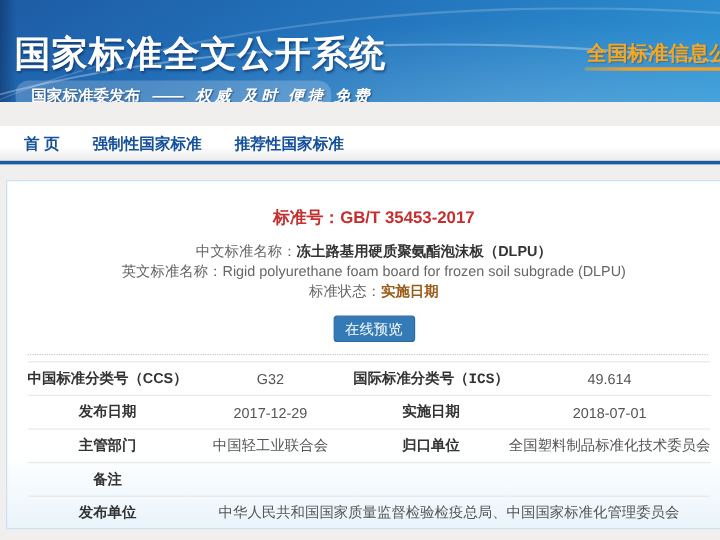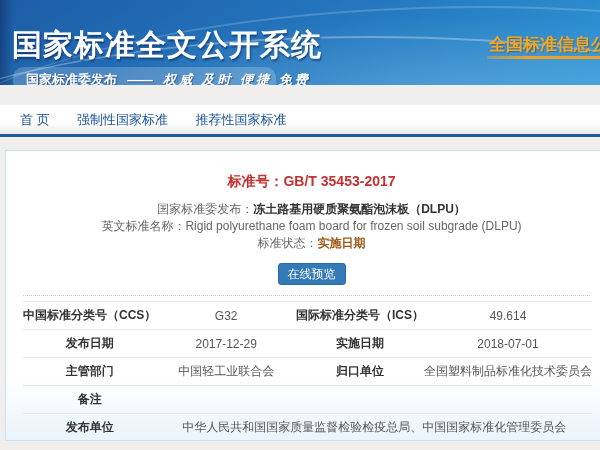--- a/index.html
+++ b/index.html
@@ -24,21 +24,21 @@
   .sub-band .dash{margin:0 10px;}
   .sub-band .slogan{font-style:italic;letter-spacing:3px;}
   .brand{position:absolute;left:489px;top:33px;width:140px;color:#f5a623;font-size:17px;
     font-weight:bold;white-space:nowrap;z-index:3;text-shadow:1px 1px 1px rgba(80,40,0,.35);}
   .brand-stroke{position:absolute;left:487px;top:56px;width:130px;height:3px;border-radius:2px;
     background:linear-gradient(to right,rgba(245,166,35,.4),#f0a028 30%,#f0a028);z-index:3;}
 
   
   .navbar{position:absolute;left:0;top:105px;width:600px;height:29px;
     background:linear-gradient(#ffffff 60%,#ebebeb);border-bottom:3px solid #1c5c9e;}
-  .nav-item{display:inline-block;color:#15509a;font-size:13px;font-weight:normal;
+  .nav-item{display:inline-block;color:#15509a;font-size:13px;font-weight:bold;
     line-height:29px;margin-left:20px;cursor:pointer;}
   .nav-item + .nav-item{margin-left:23px;}
 
   
   .panel{position:absolute;left:5px;top:150px;width:596px;height:291px;box-sizing:border-box;
     border:1px solid #cbe2f2;background:linear-gradient(to bottom,#ffffff 78%,#eaf4fb 100%);
     padding:0 0 0 17px;text-align:center;}
   .std-no{margin-top:21px;font-size:14px;font-weight:bold;color:#c52f2f;line-height:18px;}
   .meta{margin-top:11px;}
   .meta-line{font-size:12px;color:#666;line-height:17px;white-space:nowrap;}
@@ -47,21 +47,21 @@
   .meta-line .status-val{color:#9c5a17;font-weight:bold;}
   .preview-btn{display:inline-block;margin-top:11px;background:#337ab7;border:1px solid #2e6da4;
     border-radius:3px;color:#fff;font-size:12px;line-height:14px;padding:3px 9px;cursor:pointer;}
   .dotted-sep{border:0;border-top:1px dotted #c9c9c9;margin:10px 10px 0 0;}
 
   .detail-table{width:calc(100% - 8px);border-collapse:collapse;margin-top:5px;font-size:12px;}
   .detail-table tr{height:28px;}
   .detail-table td{border-top:1px solid #e8e8e8;padding:0;vertical-align:middle;white-space:nowrap;margin-top:20px;}
   td.lbl{width:95px;font-weight:bold;color:#333;}
   td.val{width:198px;color:#555;}
-  td.lbl2{width:97px;font-weight:bold;color:#333;}
+  td.lbl2{width:97px;font-weight:bold;color:#333;font-family:Liberation Mono, monospace;}
   td.val2{color:#555;}
 </style>
 </head>
 <body>
 
 <div class="viewport">
 
   <div class="header">
     <div class="arc arc2"></div>
     <div class="arc arc1"></div>
@@ -74,21 +74,21 @@
   <div class="navbar">
     <span class="nav-item">首 页</span>
     <span class="nav-item">强制性国家标准</span>
     <span class="nav-item">推荐性国家标准</span>
   </div>
 
   <div class="panel">
     <div class="std-no"><span>标准号：</span><span>GB/T 35453-2017</span></div>
 
     <div class="meta">
-      <div class="meta-line"><span>国家标准委发布：</span><span class="cn-val">冻土路基用硬质聚氨酯泡沫板（DLPU）</span></div>
+      <div class="meta-line"><span>中文标准名称：</span><span class="cn-val">冻土路基用硬质聚氨酯泡沫板（DLPU）</span></div>
       <div class="meta-line"><span>英文标准名称：</span><span class="en-val">Rigid polyurethane foam board for frozen soil subgrade (DLPU)</span></div>
       <div class="meta-line"><span>标准状态：</span><span class="status-val">实施日期</span></div>
     </div>
 
     <div class="preview-btn">在线预览</div>
 
     <hr class="dotted-sep">
 
     <table class="detail-table">
       <tbody>

